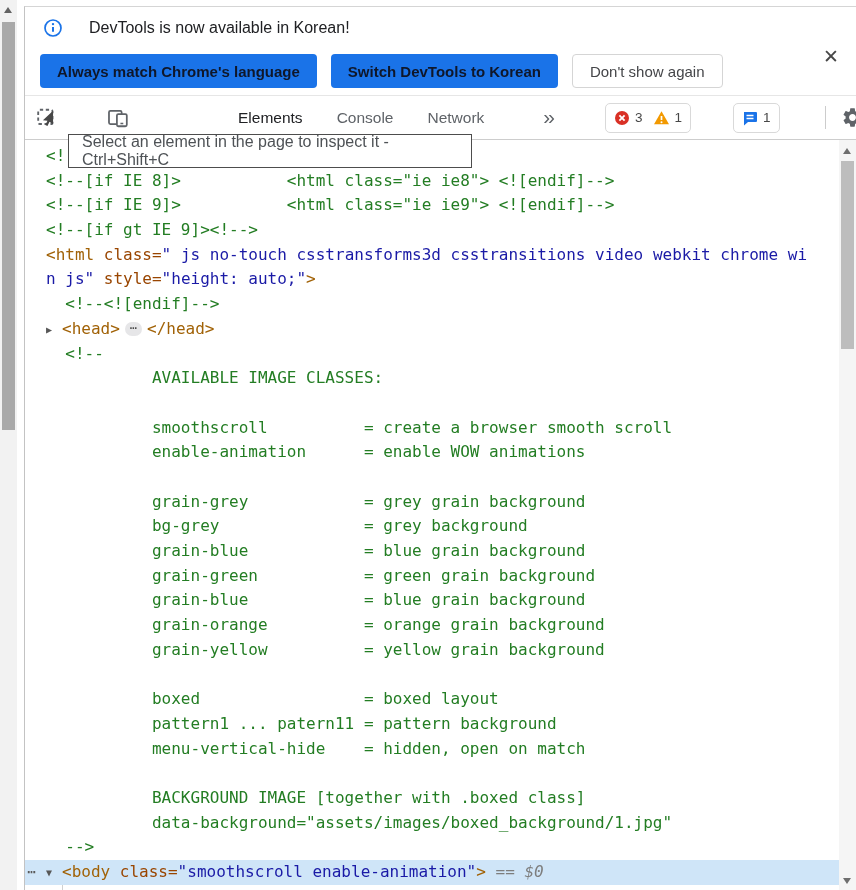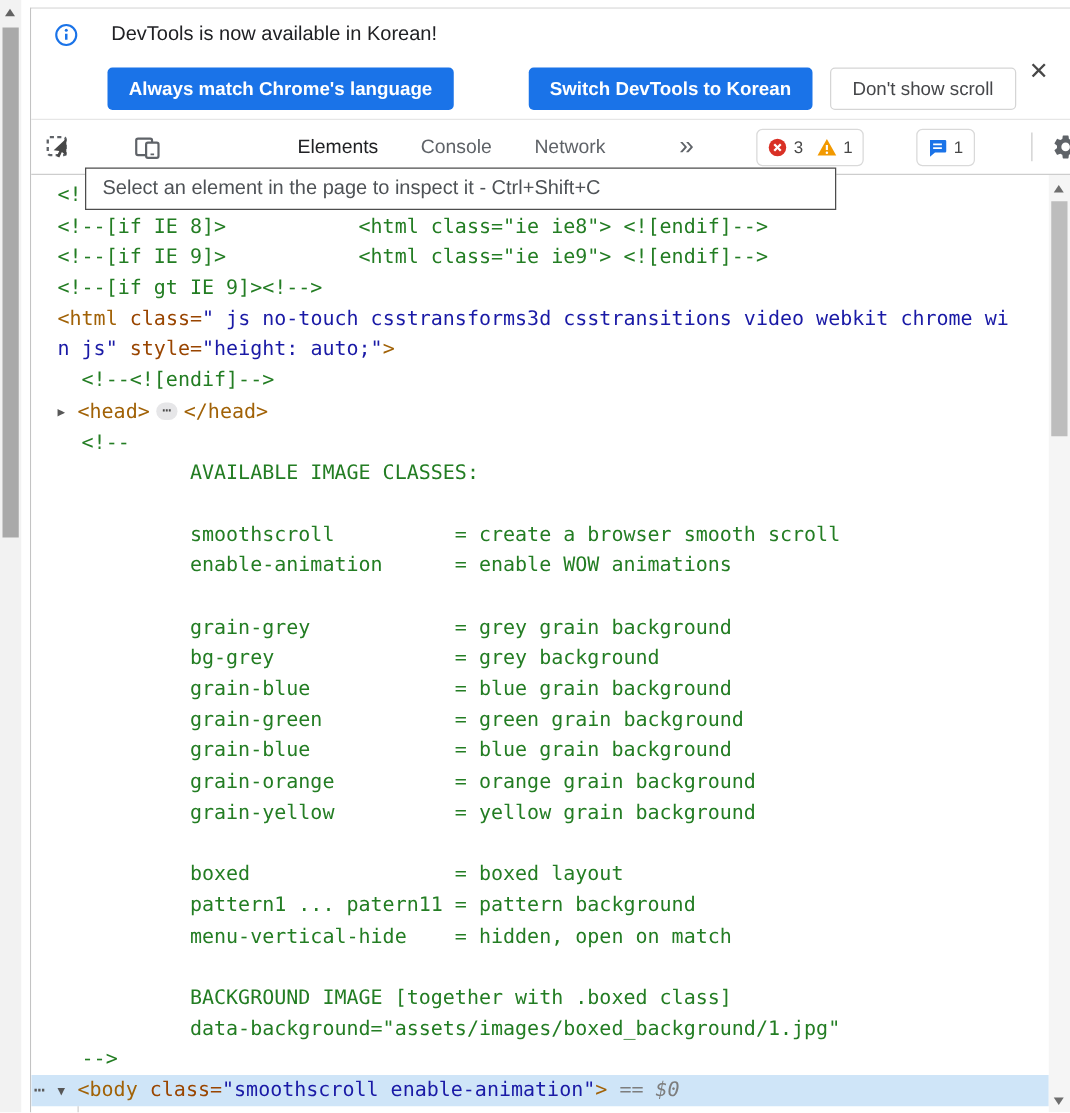--- a/index.html
+++ b/index.html
@@ -16,21 +16,21 @@
   
   .devtools{position:absolute;left:24px;top:6px;width:832px;height:884px;box-sizing:border-box;
     border-left:1px solid #c3c3c3;border-top:1px solid #d5d5d5;background:#fff;}
   
   .banner{position:relative;height:88px;border-bottom:1px solid #e6e6e6;background:#fff;}
   .banner-msg-row{position:absolute;left:18px;top:11px;display:flex;align-items:center;}
   .banner-msg{margin-left:26px;font-size:16px;color:#202124;}
   .banner-buttons{position:absolute;left:15px;top:47px;display:flex;gap:14px;}
   .btn{height:34px;display:flex;align-items:center;padding:0 17px;border-radius:4px;
     font-size:15px;box-sizing:border-box;cursor:pointer;white-space:nowrap;}
-  .btn.primary{background:#1a73e8;color:#ffffff;font-weight:700;margin-left:46px;}
+  .btn.primary{background:#1a73e8;color:#0f172a;font-weight:700;}
   .btn.secondary{background:#fff;color:#454649;border:1px solid #d5d5d5;font-weight:400;}
   .banner-close{position:absolute;right:17px;top:38px;font-size:19px;color:#474747;cursor:pointer;}
   
   .toolbar{position:relative;height:43px;border-bottom:1px solid #cdcdcd;display:flex;align-items:center;background:#fff;gap:36px;}
   .icon-btn{display:flex;align-items:center;justify-content:center;cursor:pointer;}
   .tb-sep{width:1px;height:23px;background:#ccc;margin:0 9px;}
   .tabs{display:flex;height:43px;margin-left:2px;}
   .tab{position:relative;display:flex;align-items:center;padding:0 17px;font-size:15.5px;color:#5f6368;cursor:pointer;}
   .tab.active{color:#202124;}
   .tab.active::after{content:"";position:absolute;left:1px;right:1px;bottom:0;height:3.5px;background:#1a73e8;}
@@ -53,21 +53,21 @@
   .seg-attr{color:#994500;}
   .seg-val{color:#1a1aa6;}
   .seg-plain{color:#202124;}
   .seg-meta{color:#7d7d7d;font-style:italic;}
   .arrow{display:inline-block;width:16px;font-size:10px;color:#575757;vertical-align:1px;cursor:pointer;}
   .gutter-dots{display:inline-block;width:19px;color:#5a5a5a;font-size:15px;letter-spacing:-1px;cursor:pointer;}
   .pill{display:inline-block;background:#e6e6e8;border-radius:8px;padding:0 5px;margin:0 5px;
     font-size:12px;line-height:13px;height:14px;color:#4a4a4a;vertical-align:2px;cursor:pointer;}
   .indent-guide{height:20px;border-left:1px solid #d0d0d0;margin-left:37px;}
   
-  .tooltip{position:absolute;left:43px;top:127px;width:601px;height:34px;box-sizing:border-box;
+  .tooltip{position:absolute;left:43px;top:127px;width:404px;height:34px;box-sizing:border-box;
     background:#fff;border:1px solid #4d4d4d;z-index:5;display:flex;align-items:center;
     font-size:16px;color:#4e5256;padding-left:13px;}
   
   .el-scrollbar{position:absolute;right:0;top:0;bottom:0;width:17px;background:#f5f5f5;}
   .el-scrollbar .tri-up{position:absolute;left:4px;top:8px;width:0;height:0;
     border-left:4.5px solid transparent;border-right:4.5px solid transparent;border-bottom:6px solid #6e6e6e;}
   .el-scrollbar .thumb{position:absolute;left:2px;top:21px;width:13px;height:188px;background:#bdbdbd;}
   .el-scrollbar .tri-down{position:absolute;left:4px;bottom:6px;width:0;height:0;
     border-left:4.5px solid transparent;border-right:4.5px solid transparent;border-top:6px solid #6e6e6e;}
 </style>
@@ -88,21 +88,21 @@
           <circle cx="10" cy="10" r="8" fill="none" stroke="#1a73e8" stroke-width="1.7"></circle>
           <line x1="10" y1="9" x2="10" y2="13.8" stroke="#1a73e8" stroke-width="2"></line>
           <circle cx="10" cy="6.1" r="1.2" fill="#1a73e8"></circle>
         </svg>
       </span>
       <span class="banner-msg">DevTools is now available in Korean!</span>
     </div>
     <div class="banner-buttons">
       <div class="btn primary">Always match Chrome's language</div>
       <div class="btn primary">Switch DevTools to Korean</div>
-      <div class="btn secondary">Don't show scroll</div>
+      <div class="btn secondary">Don't show again</div>
     </div>
     <div class="banner-close">✕</div>
   </div>
 
   <div class="toolbar">
     <span class="icon-btn" style="margin-left:11px;">
       <svg width="22" height="22" viewBox="0 0 20 20">
         <rect x="2" y="2.5" width="13" height="13" rx="1.5" fill="none" stroke="#5f6368" stroke-width="1.7" stroke-dasharray="3 2.4"></rect>
         <path transform="translate(20.5,1.5) scale(-1,1)" fill="#474747" d="M5,2 L5,14.5 L8.2,11.8 L10.1,15.8 L12,14.9 L10.1,11 L14.2,10.5 Z"></path>
       </svg>

